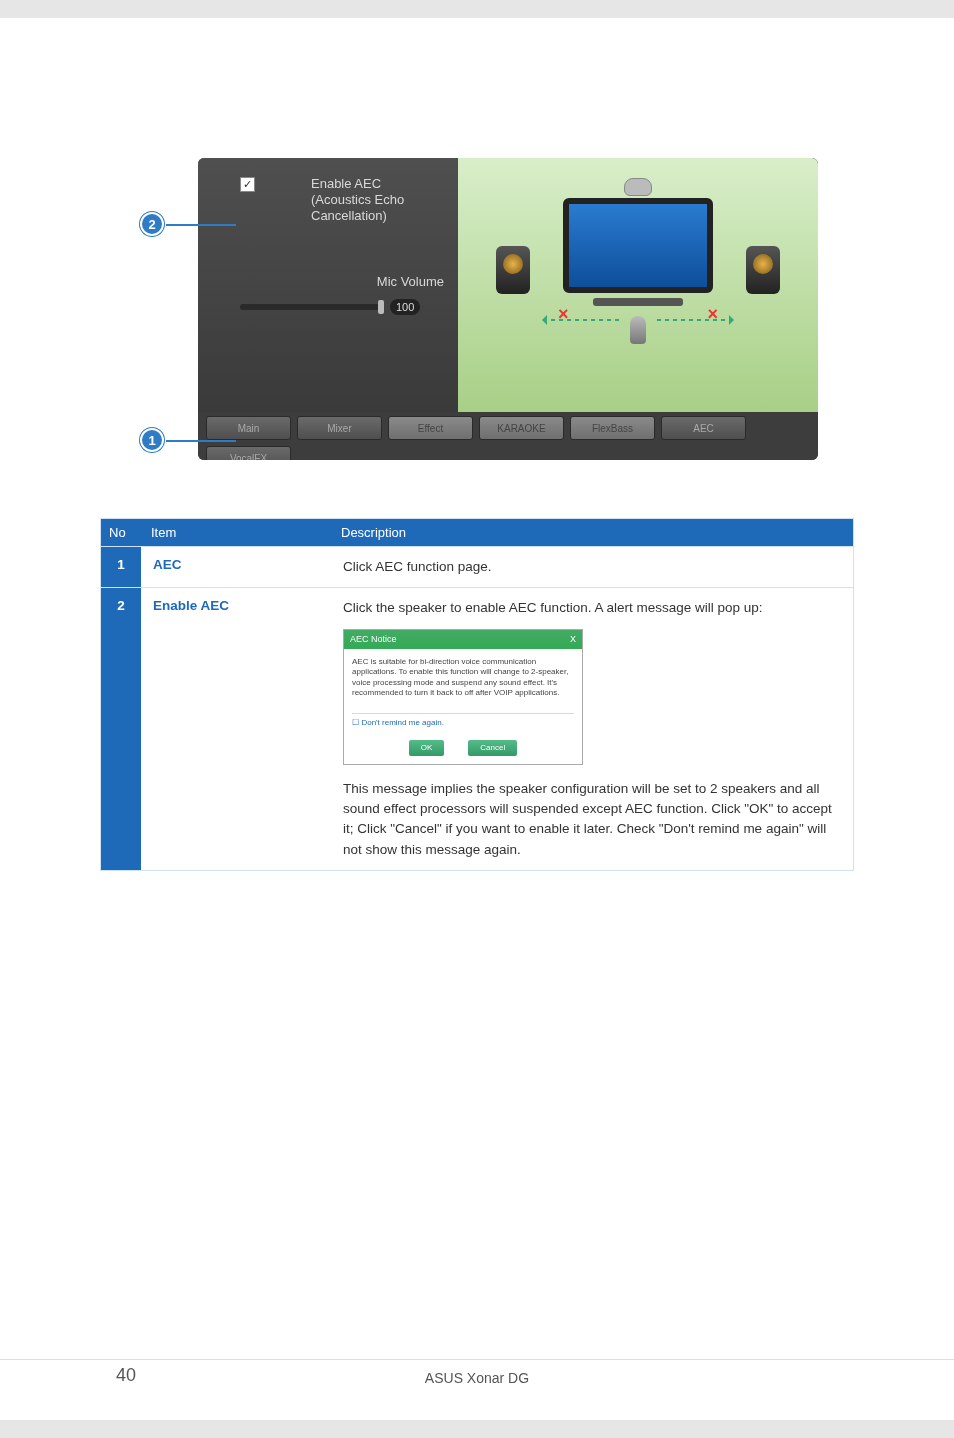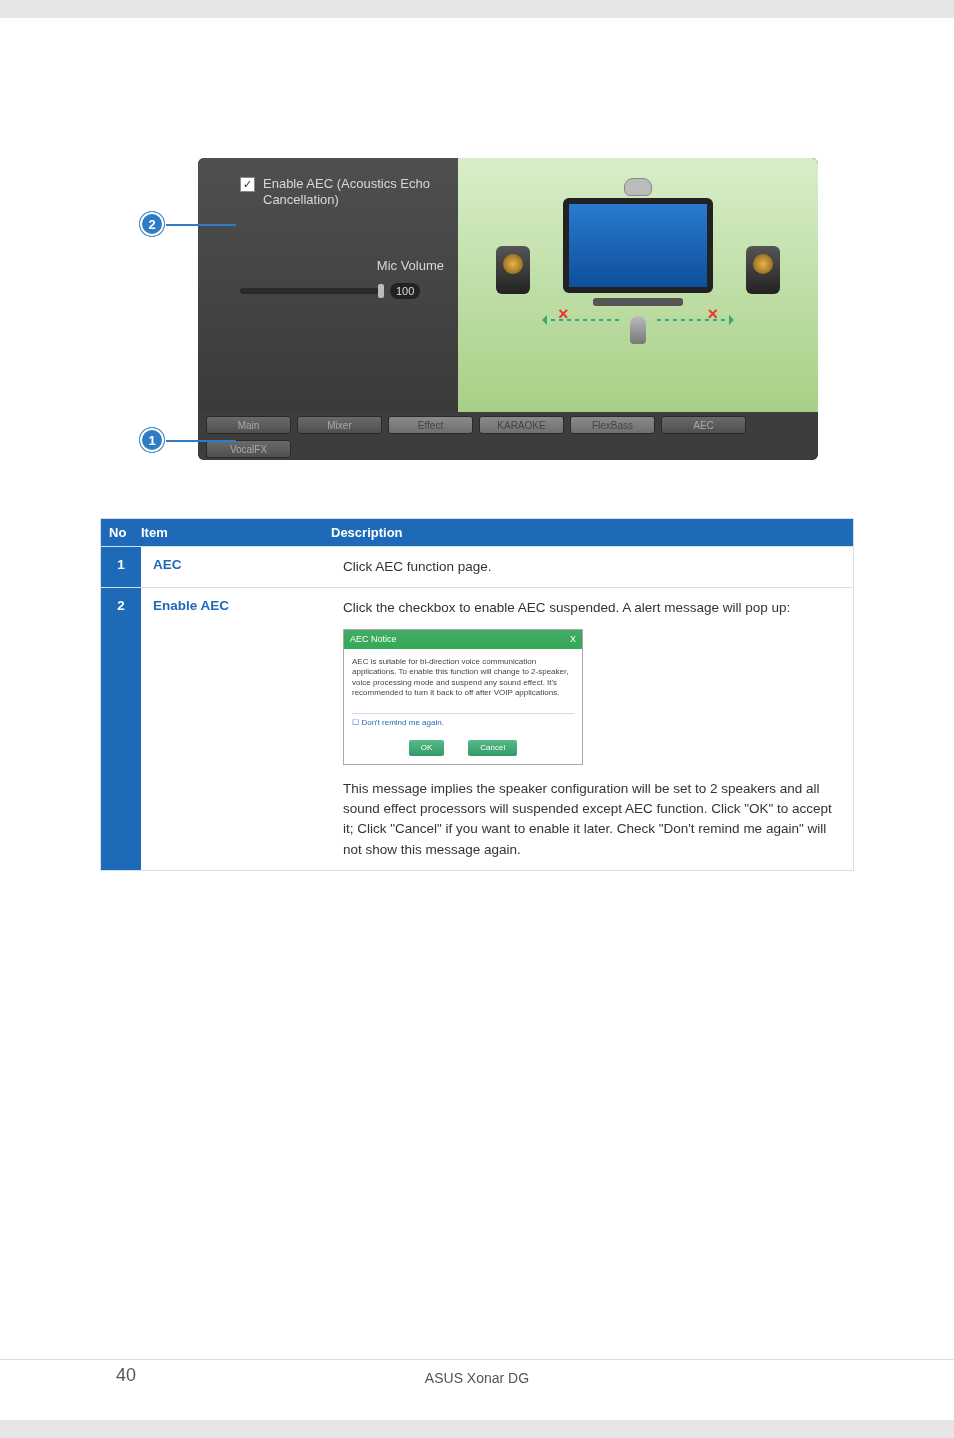--- a/index.html
+++ b/index.html
@@ -36,21 +36,21 @@
     padding: 18px 14px 0 42px;
     color: #d8d8d8;
     font-size: 13px;
   }
   .chk-row { display:flex; align-items:flex-start; gap:8px; }
   .chk {
     width:15px; height:15px; background:#fff; border:1px solid #888;
     display:flex; align-items:center; justify-content:center;
     font-size:11px; color:#2a2a2a; flex:0 0 auto; margin-top:1px;
   }
-  .chk-label { line-height:16px; }
+  .chk-label { line-height:16px;margin-left:48px; }
   .mic-label { margin-top:50px; margin-bottom:10px; font-size:13px;text-align:right; }
   .slider-wrap { display:flex; align-items:center; gap:10px; }
   .slider-track {
     width:140px; height:6px; background:#2a2a2a; border-radius:3px;
     position:relative;
   }
   .slider-thumb {
     position:absolute; right:-4px; top:-4px; width:6px; height:14px;
     background:#bbb; border-radius:2px;
   }
@@ -111,21 +111,21 @@
   }
   .rx-l { left:100px; }
   .rx-r { right:100px; }
   .tabbar {
     position:absolute; left:0; right:0; bottom:0; height:48px;
     background:#3d3d3d;
     display:flex; flex-wrap:wrap; padding:4px 8px; gap:6px;
     align-content:flex-start;
   }
   .tab {
-    width:85px; height:18px; background:linear-gradient(#6a6a6a,#4f4f4f);
+    width:85px; height:24px; background:linear-gradient(#6a6a6a,#4f4f4f);
     color:#a9a9a9; font-size:10px; border-radius:3px;
     display:flex; align-items:center; justify-content:center;
     border:1px solid #2a2a2a;
   }
   .tab.light { background:linear-gradient(#8a8a8a,#6f6f6f); color:#444; }
   .marker {
     position:absolute; width:24px; height:24px; border-radius:50%;
     background:#2f7cc4; color:#fff; font-size:13px; font-weight:bold;
     display:flex; align-items:center; justify-content:center;
     border:2px solid #fff; box-shadow:0 0 0 1px #2f7cc4;
@@ -133,21 +133,21 @@
   .mline {
     position:absolute; height:2px; background:#2f7cc4;
   }
   .table-wrap {
     position:absolute; top:518px; left:100px; width:754px;
     border:1px solid #cfe2f3;
   }
   table { border-collapse:collapse; width:100%; }
   th {
     background:#1f6ab8; color:#fff; font-size:13px; text-align:left;
-    padding:6px 0; font-weight:bold;
+    padding:6px 10px; font-weight:normal;
   }
   th.no { width:40px; padding-left:8px; }
   th.item { width:190px; }
   td {
     border-top:1px solid #cfe2f3; vertical-align:top;
     padding:10px 12px; font-size:13.5px; color:#333;
   }
   td.no {
     background:#1f6ab8; color:#fff; font-weight:bold; text-align:center;
     padding:10px 6px;
@@ -241,21 +241,21 @@
     </tr>
     <tr>
       <td class="no">1</td>
       <td class="item">AEC</td>
       <td class="desc">Click AEC function page.</td>
     </tr>
     <tr>
       <td class="no">2</td>
       <td class="item">Enable AEC</td>
       <td class="desc">
-        <div>Click the checkbox to enable AEC suspended. A alert message will pop up:</div>
+        <div>Click the speaker to enable AEC function. A alert message will pop up:</div>
         <div class="aec-dialog">
           <div class="aec-title">
             <span>AEC Notice</span>
             <span>X</span>
           </div>
           <div class="aec-body">
             <div>AEC is suitable for bi-direction voice communication applications. To enable this function will change to 2-speaker, voice processing mode and suspend any sound effect. It's recommended to turn it back to off after VOIP applications.</div>
             <div class="aec-remind">
               <span>☐</span>
               <span>Don't remind me again.</span>

